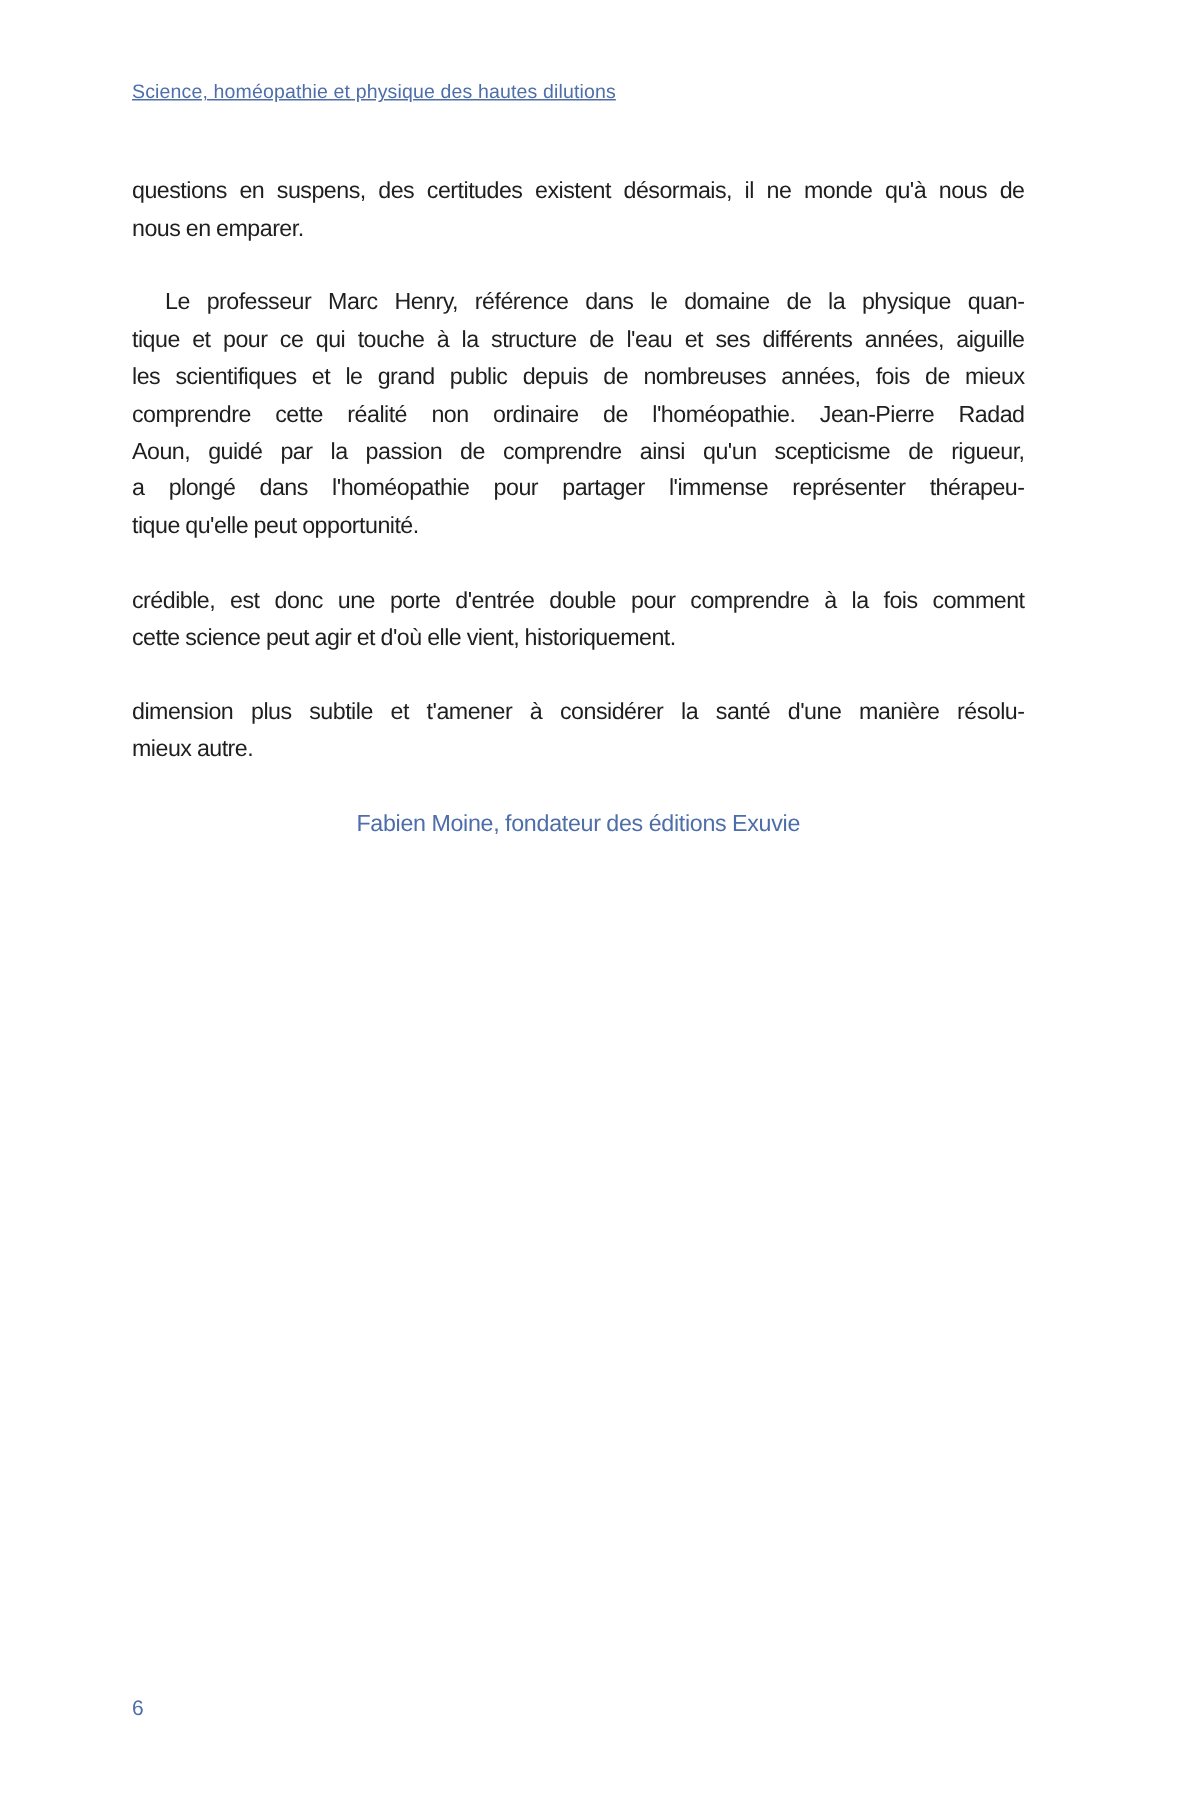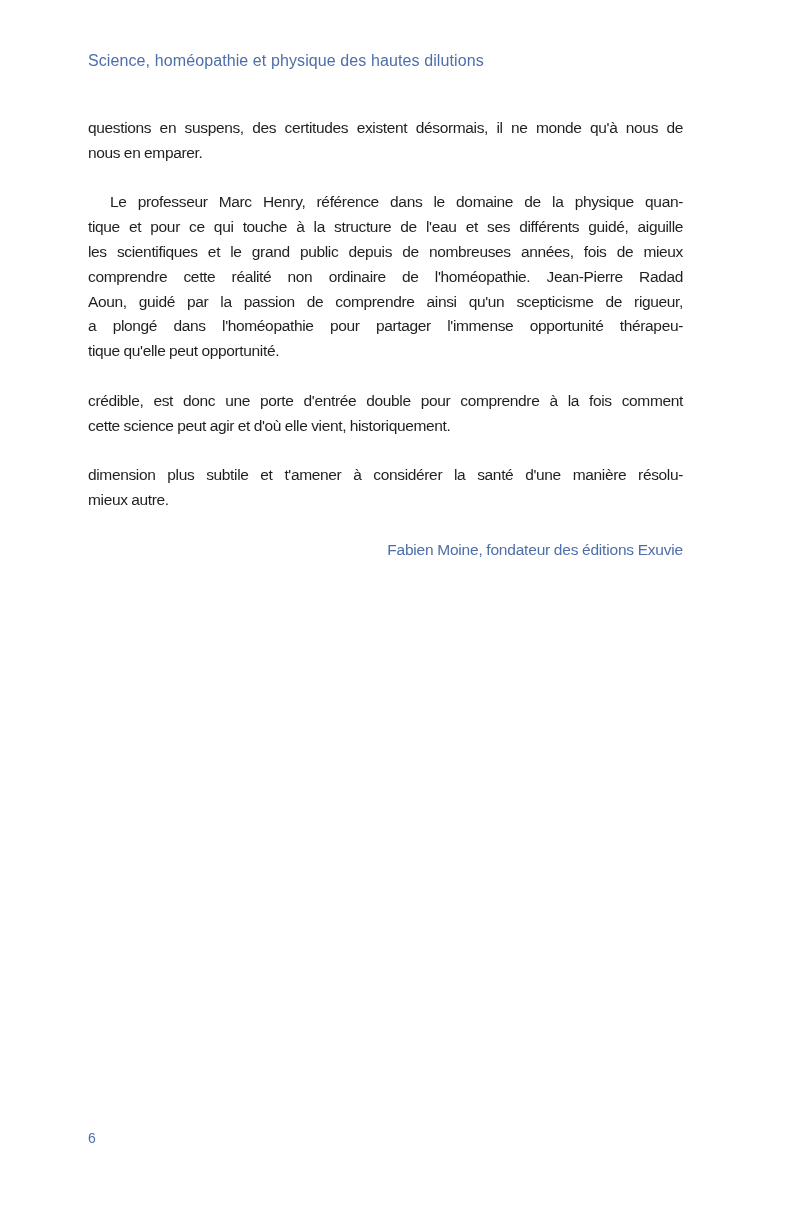--- a/index.html
+++ b/index.html
@@ -15,25 +15,26 @@
     overflow: hidden;
     font-family: "Liberation Sans", sans-serif;
   }
   .content {
     position: absolute;
     left: 88px;
     top: 52px;
     width: 595px;
   }
   .running-header {
-    font-size: 16px;
+    font-size: 13px;
     line-height: 18px;
     color: var(--accent);
     letter-spacing: 0.1px;
     margin-bottom: 46px;
+    text-decoration: underline;
   }
   .body-text {
     color: var(--body);
     font-size: 15.5px;
     letter-spacing: -0.35px;
     word-spacing: -0.3px;
   }
   .paragraph {
     margin: 0 0 24.8px 0;
   }
@@ -45,21 +46,21 @@
   .tline.lastline {
     text-align: center;
     text-align-last: left;
   }
   .tline.firstline-indent {
     text-indent: 22px;
   }
   .signature {
     margin-top: 24.8px;
     line-height: 24.8px;
-    text-align: right;
+    text-align: center;
     color: var(--accent);
     font-size: 15.5px;
     letter-spacing: -0.2px;
   }
   .page-number {
     position: absolute;
     left: 88px;
     top: 1129px;
     font-size: 14px;
     line-height: 18px;
@@ -76,25 +77,25 @@
 
     <div class="body-text">
 
       <div class="paragraph">
         <div class="tline">questions en suspens, des certitudes existent désormais, il ne monde qu'à nous de</div>
         <div class="tline lastline">nous en emparer.</div>
       </div>
 
       <div class="paragraph">
         <div class="tline firstline-indent">Le professeur Marc Henry, référence dans le domaine de la physique quan-</div>
-        <div class="tline">tique et pour ce qui touche à la structure de l'eau et ses différents guidé, aiguille</div>
+        <div class="tline">tique et pour ce qui touche à la structure de l'eau et ses différents années, aiguille</div>
         <div class="tline">les scientifiques et le grand public depuis de nombreuses années, fois de mieux</div>
         <div class="tline">comprendre cette réalité non ordinaire de l'homéopathie. Jean-Pierre Radad</div>
         <div class="tline">Aoun, guidé par la passion de comprendre ainsi qu'un scepticisme de rigueur,</div>
-        <div class="tline">a plongé dans l'homéopathie pour partager l'immense opportunité thérapeu-</div>
+        <div class="tline">a plongé dans l'homéopathie pour partager l'immense représenter thérapeu-</div>
         <div class="tline lastline">tique qu'elle peut opportunité.</div>
       </div>
 
       <div class="paragraph">
         <div class="tline">crédible, est donc une porte d'entrée double pour comprendre à la fois comment</div>
         <div class="tline lastline">cette science peut agir et d'où elle vient, historiquement.</div>
       </div>
 
       <div class="paragraph">
         <div class="tline">dimension plus subtile et t'amener à considérer la santé d'une manière résolu-</div>

